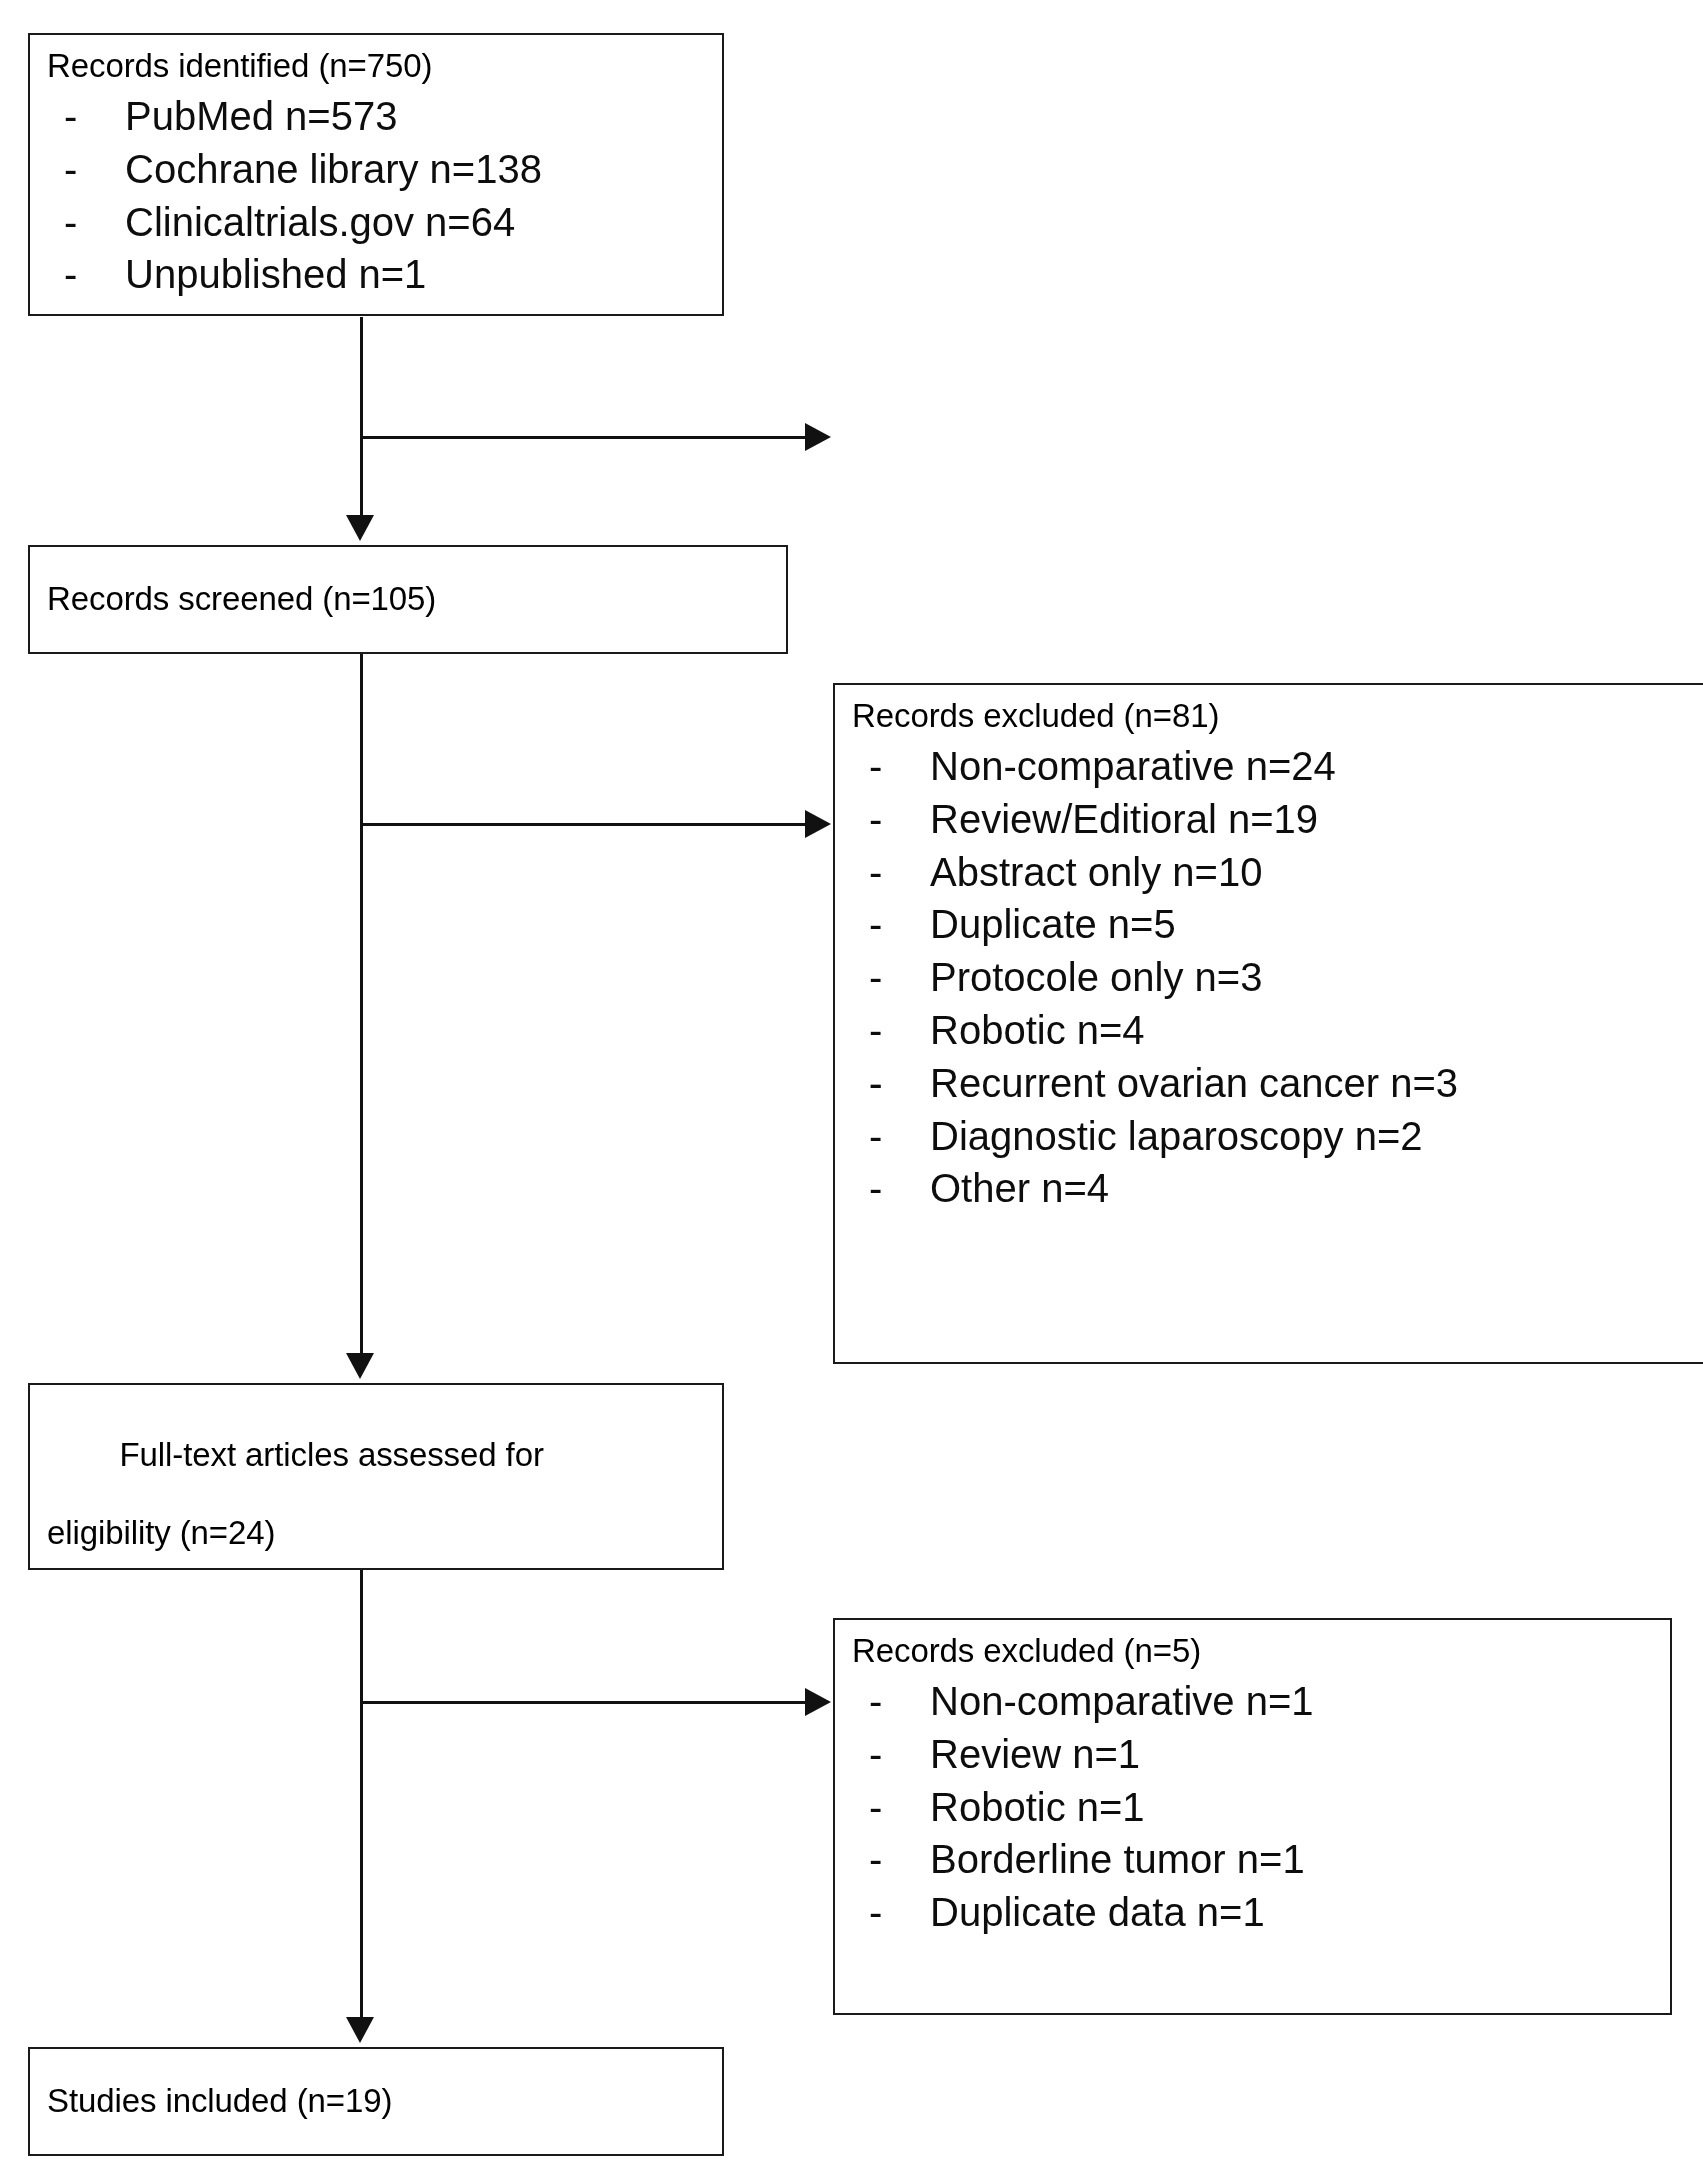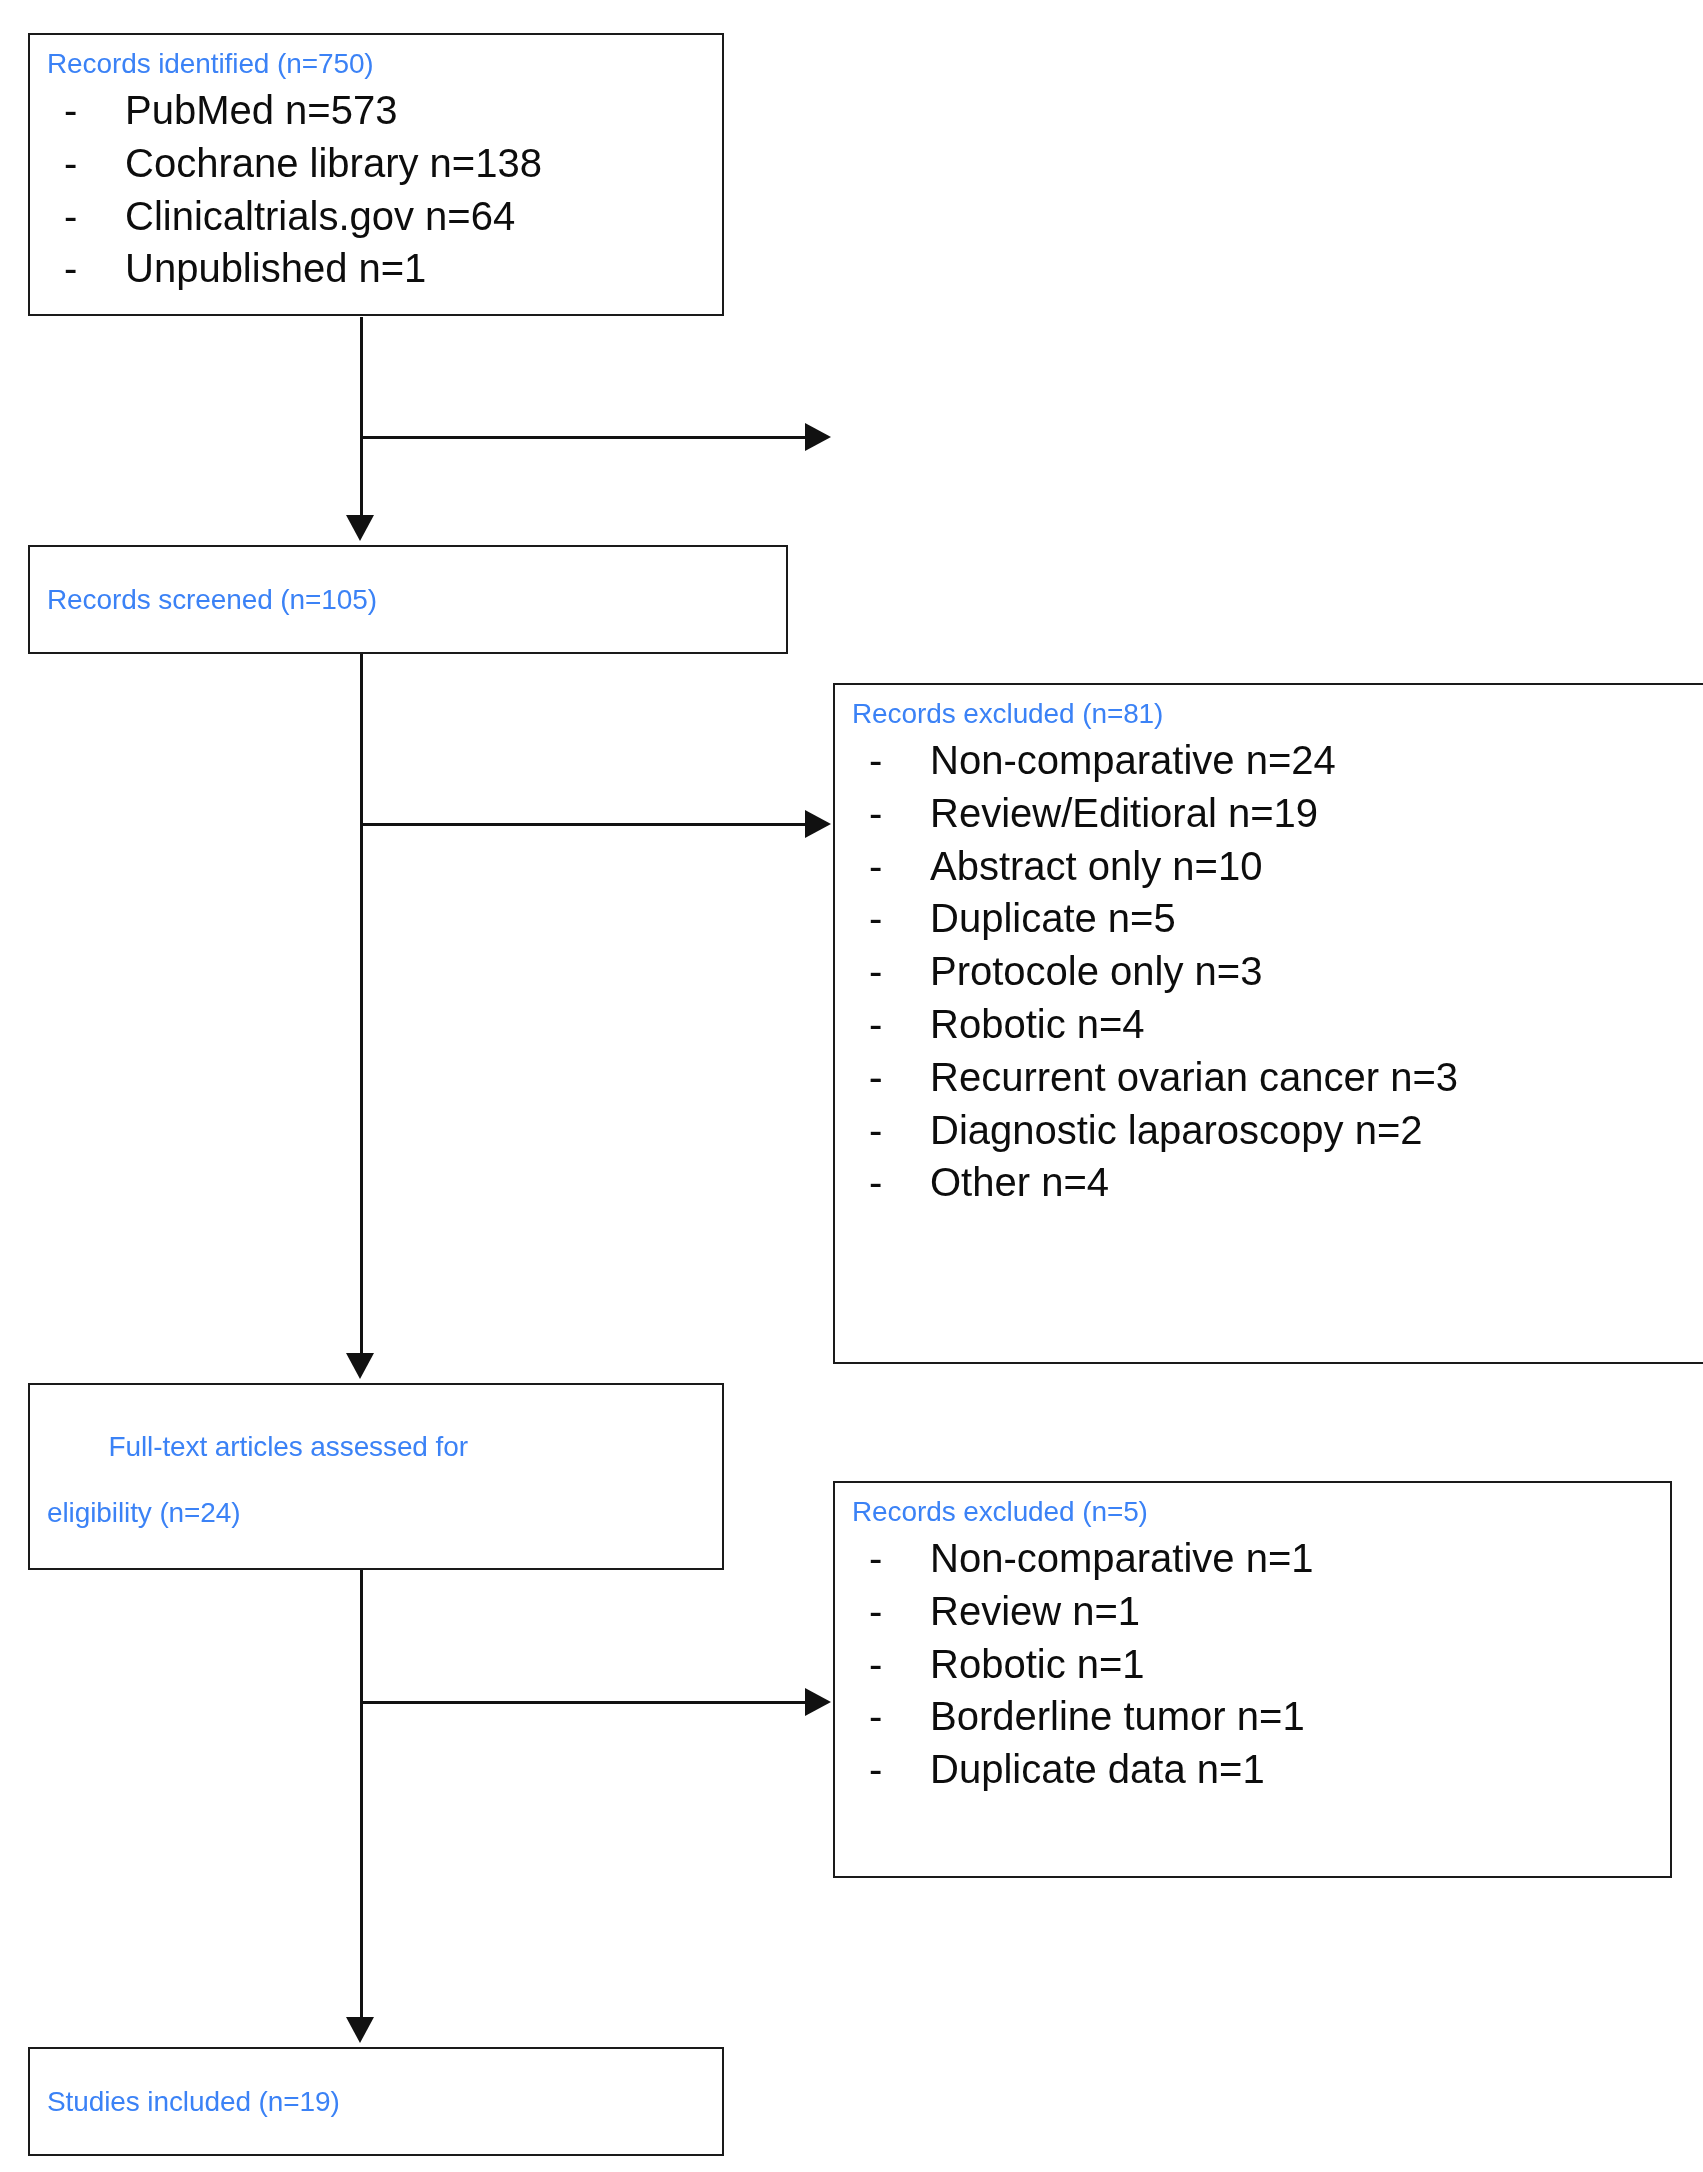--- a/index.html
+++ b/index.html
@@ -22,23 +22,23 @@
     position: absolute;
     box-sizing: border-box;
     background: #ffffff;
     border: 2.6px solid #1a1a1a;
     z-index: 5;
   }
   .node-inner {
     padding: 12px 17px 8px 17px;
   }
   .node-title {
-    font-size: 28px;
+    font-size: 33px;
     line-height: 1.18;
-    color: #3b82f6;
+    color: #000000;
     white-space: pre-wrap;
     letter-spacing: -0.1px;
   }
   .node-title.centered-second-line {
     text-align: left;
   }
   .node-title .l2 {
     display: block;
     text-align: left;
     padding-right: 40px;
@@ -207,21 +207,21 @@
 
   <div class="node" style="left:28px; top:1383px; width:696px; height:187px;">
     <div class="node-inner">
       <div class="node-title centered-second-line">
         <span>Full-text articles assessed for</span>
         <span class="l2">eligibility (n=24)</span>
       </div>
     </div>
   </div>
 
-  <div class="node" style="left:833px; top:1481px; width:839px; height:397px;">
+  <div class="node" style="left:833px; top:1618px; width:839px; height:397px;">
     <div class="node-inner">
       <div class="node-title">Records excluded (n=5)</div>
       <ul class="blist">
         <li>
           <span class="dash">-</span>
           <span>Non-comparative n=1</span>
         </li>
         <li>
           <span class="dash">-</span>
           <span>Review n=1</span>

